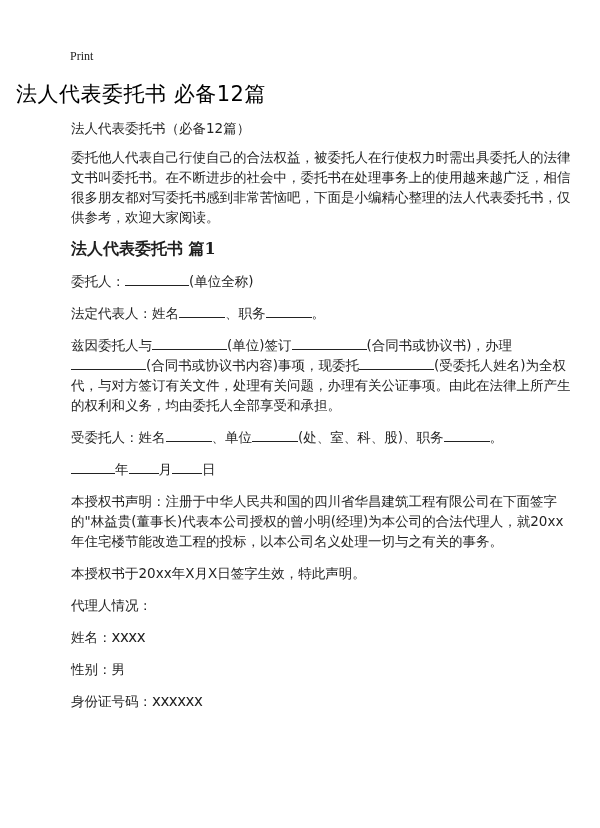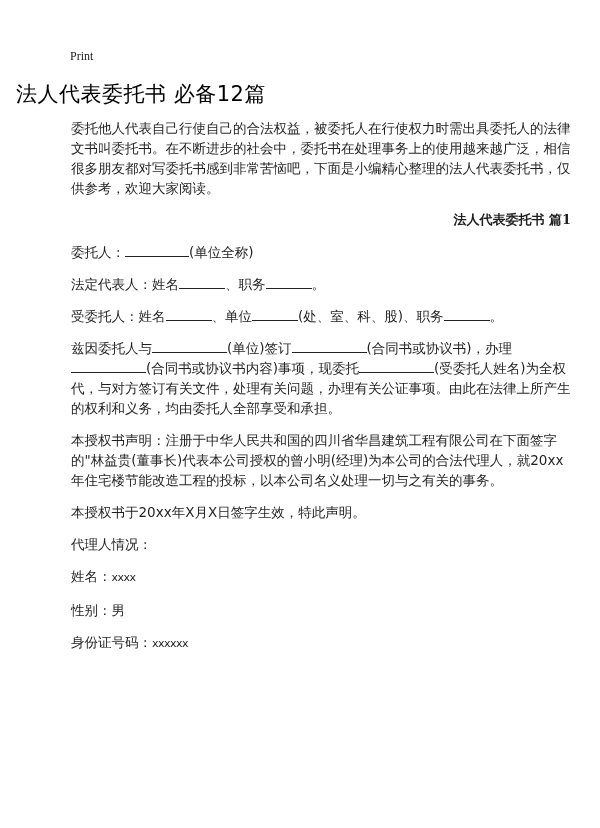--- a/index.html
+++ b/index.html
@@ -50,67 +50,70 @@
       color: #1f1f1f;
     }
     .content p {
       margin: 0;
     }
     .subtitle { margin-bottom: 9px !important; }
     .intro { margin-bottom: 12px !important; }
     .section-heading {
       font-family: "DejaVu Serif", "Liberation Serif", serif;
       font-weight: bold;
-      font-size: 13px;
+      font-size: 16px;
       margin-bottom: 12px !important;
-      text-align: right;
     }
     .line { margin-bottom: 12px !important; }
     .blank {
       display: inline-block;
       border-bottom: 1px solid #222;
       height: 14px;
       vertical-align: baseline;
     }
     .w30 { width: 30px; }
     .w44 { width: 44px; }
     .w46 { width: 46px; }
     .w64 { width: 64px; }
     .w75 { width: 75px; }
-    .mono-x { font-size: 11px; letter-spacing: -0.5px; margin-top: 44px; }
+    .mono-x { font-size: 15px; letter-spacing: -0.5px; margin-top: 44px; }
   </style>
 </head>
 <body>
 
 <div class="page">
   <div class="print-label">Print</div>
   <h1 class="doc-title">法人代表委托书 必备12篇</h1>
 
   <div class="content">
+    <p class="subtitle">法人代表委托书（必备12篇）</p>
     <p class="intro">委托他人代表自己行使自己的合法权益，被委托人在行使权力时需出具委托人的法律文书叫委托书。在不断进步的社会中，委托书在处理事务上的使用越来越广泛，相信很多朋友都对写委托书感到非常苦恼吧，下面是小编精心整理的法人代表委托书，仅供参考，欢迎大家阅读。</p>
 
     <p class="section-heading">法人代表委托书 篇1</p>
 
     <p class="line">
       <span>委托人：</span><span class="blank w64"></span><span>(单位全称)</span>
     </p>
 
     <p class="line">
       <span>法定代表人：姓名</span><span class="blank w46"></span><span>、职务</span><span class="blank w46"></span><span>。</span>
     </p>
 
     <p class="line">
+      <span>兹因委托人与</span><span class="blank w75"></span><span>(单位)签订</span><span class="blank w75"></span><span>(合同书或协议书)，办理</span><span class="blank w75"></span><span>(合同书或协议书内容)事项，现委托</span><span class="blank w75"></span><span>(受委托人姓名)为全权代，与对方签订有关文件，处理有关问题，办理有关公证事项。由此在法律上所产生的权利和义务，均由委托人全部享受和承担。</span>
+    </p>
+
+    <p class="line">
       <span>受委托人：姓名</span><span class="blank w46"></span><span>、单位</span><span class="blank w46"></span><span>(处、室、科、股)、职务</span><span class="blank w46"></span><span>。</span>
     </p>
 
+
     <p class="line">
-      <span>兹因委托人与</span><span class="blank w75"></span><span>(单位)签订</span><span class="blank w75"></span><span>(合同书或协议书)，办理</span><span class="blank w75"></span><span>(合同书或协议书内容)事项，现委托</span><span class="blank w75"></span><span>(受委托人姓名)为全权代，与对方签订有关文件，处理有关问题，办理有关公证事项。由此在法律上所产生的权利和义务，均由委托人全部享受和承担。</span>
+      <span class="blank w44"></span><span>年</span><span class="blank w30"></span><span>月</span><span class="blank w30"></span><span>日</span>
     </p>
-
-
 
 
     <p class="line">本授权书声明：注册于中华人民共和国的四川省华昌建筑工程有限公司在下面签字的"林益贵(董事长)代表本公司授权的曾小明(经理)为本公司的合法代理人，就20xx年住宅楼节能改造工程的投标，以本公司名义处理一切与之有关的事务。</p>
     <p class="line">本授权书于20xx年X月X日签字生效，特此声明。</p>
     <p class="line">代理人情况：</p>
 
     <p class="line">
       <span>姓名：</span><span class="mono-x">xxxx</span>
     </p>
 

